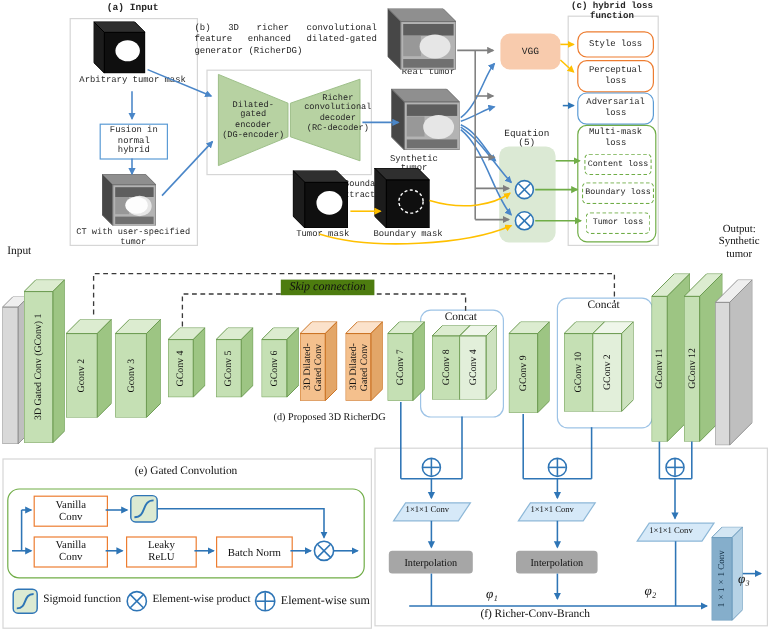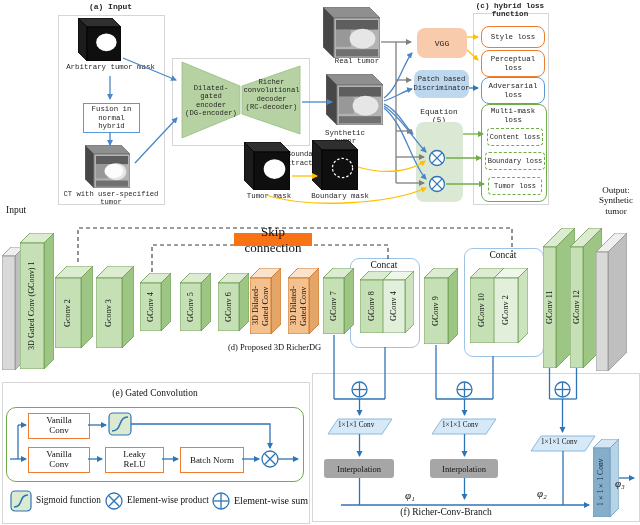--- a/index.html
+++ b/index.html
@@ -27,64 +27,63 @@
 
 <div id="stage">
 
   <div class="gbox" style="left:58px;top:15px;width:105px;height:188px;"></div>
   <div class="abs sans ctr" style="left:58px;top:2px;width:105px;font-size:8px;font-weight:bold;">(a) Input</div>
   <div class="abs sans ctr" style="left:58px;top:63px;width:105px;font-size:7.4px;">Arbitrary tumor mask</div>
   <div class="abs sans ctr pre" style="left:83px;top:103px;width:55px;height:28px;background:#fff;border:1.2px solid #5b9bd5;font-size:7.4px;line-height:1.2;">Fusion in
 normal hybrid</div>
   <div class="abs sans ctr" style="left:56px;top:190px;width:110px;font-size:7.2px;">CT with user-specified tumor</div>
 
+  <div class="abs sans" style="left:162px;top:20px;width:152px;font-size:7.5px;line-height:1.25;text-align:justify;">(b) 3D richer convolutional feature enhanced dilated-gated generator (RicherDG)</div>
   <div class="gbox" style="left:172px;top:58px;width:136px;height:86px;"></div>
   <svg class="abs" style="left:172px;top:58px;" width="136" height="86">
     <polygon points="10,4 68,28 68,56 10,80" fill="#b7d2a2" stroke="#9bbd86" stroke-width="0.8"></polygon>
     <polygon points="70,28 128,8 128,76 70,56" fill="#b7d2a2" stroke="#9bbd86" stroke-width="0.8"></polygon>
   </svg>
   <div class="abs sans ctr pre" style="left:183px;top:84px;width:56px;font-size:7.2px;line-height:1.15;">Dilated-gated
 encoder
 (DG-encoder)</div>
-  <div class="abs sans ctr pre" style="left:243px;top:78px;width:57px;font-size:7.2px;line-height:1.15;">Richer
+  <div class="abs sans ctr pre" style="left:243px;top:78px;width:57px;font-size:7.2px;line-height:1.15;padding-left:10px;">Richer
 convolutional
 decoder
 (RC-decoder)</div>
 
   <div class="abs sans ctr" style="left:330px;top:57px;width:54px;font-size:7.4px;">Real tumor</div>
   <div class="abs sans ctr" style="left:312px;top:129px;width:66px;font-size:7.4px;">Synthetic tumor</div>
   <div class="abs sans ctr" style="left:244px;top:192px;width:50px;font-size:7.4px;">Tumor mask</div>
   <div class="abs sans ctr pre" style="left:283px;top:150px;width:42px;font-size:7.2px;line-height:1.2;">Boundary
 extraction</div>
   <div class="abs sans ctr" style="left:308px;top:192px;width:64px;font-size:7.4px;">Boundary mask</div>
 
   <div class="gbox" style="left:473px;top:13px;width:74px;height:190px;"></div>
   <div class="abs sans ctr" style="left:460px;top:2px;width:100px;font-size:7.6px;font-weight:bold;">(c) hybrid loss function</div>
   <div class="rbox sans" style="left:417px;top:28px;width:50px;height:30px;background:#f8cbad;font-size:8px;">VGG</div>
-  <div class="rbox sans pre" style="left:414px;top:70px;width:55px;height:28px;background:#bdd7ee;font-size:7.2px;line-height:1.2;">Patch based
-Discriminator</div>
   <div class="rbox sans" style="left:481px;top:26px;width:62px;height:20px;border:1.2px solid #ed7d31;font-size:7.4px;">Style loss</div>
   <div class="rbox sans pre" style="left:481px;top:50px;width:62px;height:25px;border:1.2px solid #ed7d31;font-size:7.4px;line-height:1.15;">Perceptual
 loss</div>
   <div class="rbox sans pre" style="left:481px;top:77px;width:62px;height:25px;border:1.2px solid #5b9bd5;font-size:7.4px;line-height:1.15;">Adversarial
 loss</div>
   <div class="abs sans ctr" style="left:412px;top:108px;width:54px;font-size:7.8px;">Equation (5)</div>
   <div class="abs" style="left:416px;top:122px;width:47px;height:80px;background:#dbe9d4;border-radius:8px;"></div>
   <div class="rbox" style="left:481px;top:104px;width:64px;height:96px;border:1.2px solid #70ad47;"></div>
   <div class="abs sans ctr pre" style="left:481px;top:107px;width:64px;font-size:7.4px;line-height:1.15;">Multi-mask
 loss</div>
   <div class="dashg sans" style="left:487px;top:128px;width:54px;height:16px;font-size:7px;">Content loss</div>
   <div class="dashg sans" style="left:485px;top:152px;width:58px;height:16px;font-size:7px;">Boundary loss</div>
   <div class="dashg sans" style="left:488px;top:177px;width:52px;height:16px;font-size:7px;">Tumor loss</div>
 
   <div class="abs serif" style="left:6px;top:205px;font-size:9.5px;">Input</div>
   <div class="abs serif ctr pre z6" style="left:592px;top:185px;width:48px;font-size:9px;line-height:1.15;">Output:
 Synthetic
 tumor</div>
-  <div class="abs serif ctr z6" style="left:234px;top:233px;width:78px;height:13px;font-size:13px;background:#f97316;">Skip connection</div>
+  <div class="abs serif ctr z6" style="left:234px;top:233px;width:78px;height:13px;font-size:10px;background:#4d7c0f;font-style:italic;">Skip connection</div>
   <div class="abs serif" style="left:228px;top:342px;width:110px;font-size:8.5px;white-space:nowrap;">(d) Proposed 3D RicherDG</div>
   <div class="abs" style="left:350px;top:258px;width:68px;height:88px;border:1.2px solid #9dc3e6;border-radius:9px;"></div>
   <div class="abs serif ctr" style="left:350px;top:260px;width:68px;font-size:9.5px;">Concat</div>
   <div class="abs" style="left:464px;top:248px;width:78px;height:107px;border:1.2px solid #9dc3e6;border-radius:9px;"></div>
   <div class="abs serif ctr" style="left:464px;top:250px;width:78px;font-size:9.5px;">Concat</div>
 
   <div class="gbox" style="left:2px;top:382px;width:306px;height:140px;"></div>
   <div class="abs serif ctr" style="left:55px;top:388px;width:200px;font-size:9.5px;">(e) Gated Convolution</div>
   <div class="abs" style="left:6px;top:407px;width:296px;height:73px;border:1.5px solid #70ad47;border-radius:10px;"></div>
   <div class="obox serif pre" style="left:28px;top:413px;width:60px;height:24px;font-size:9px;line-height:1.1;">Vanilla

